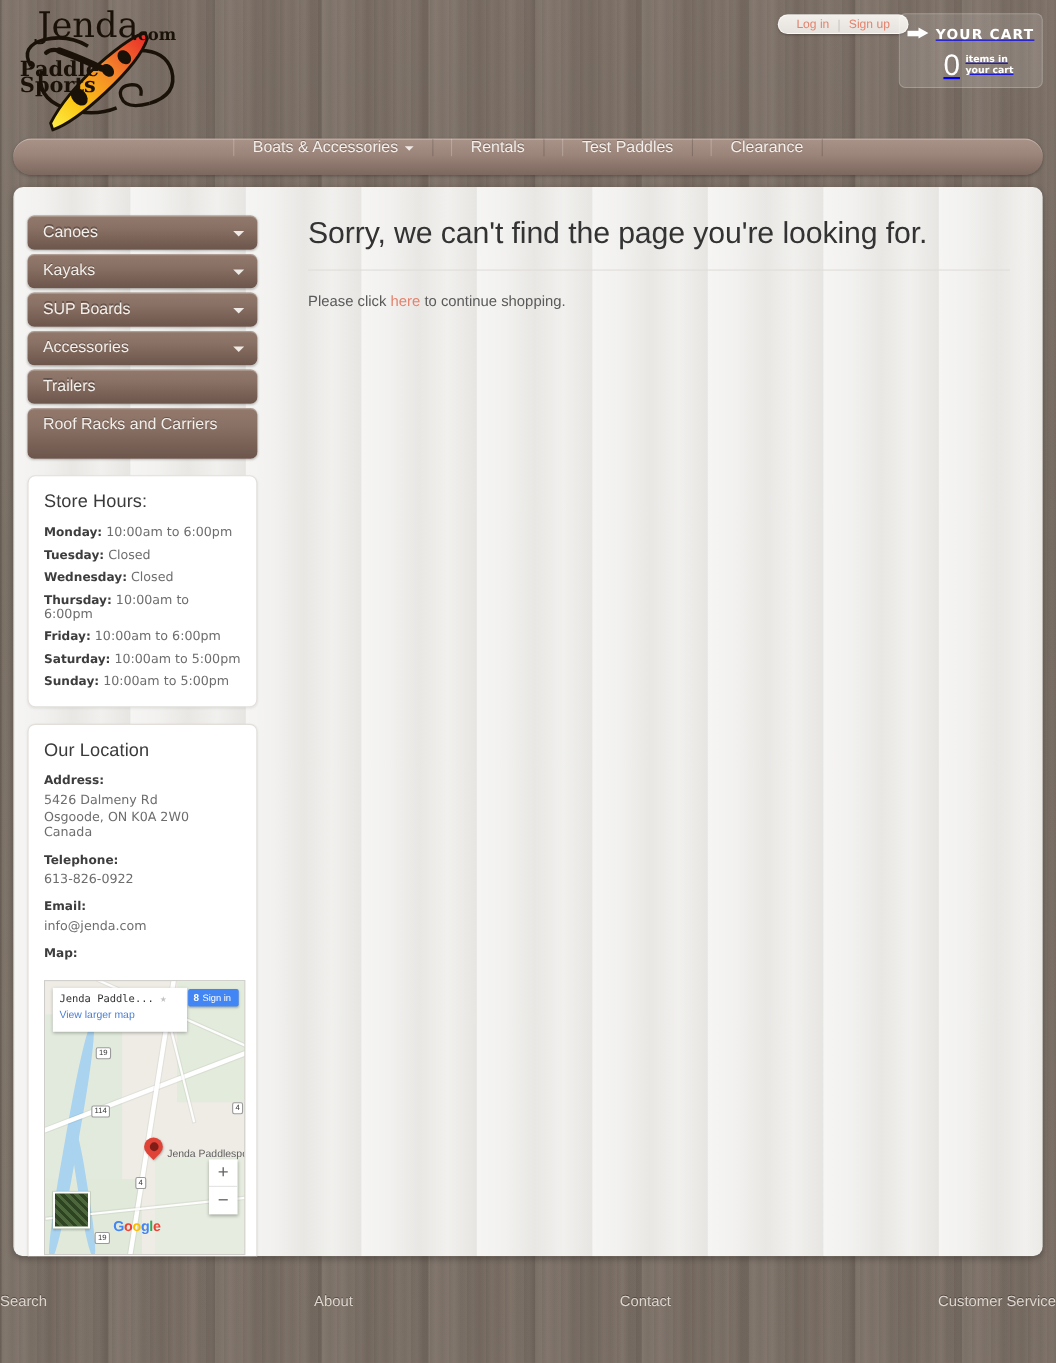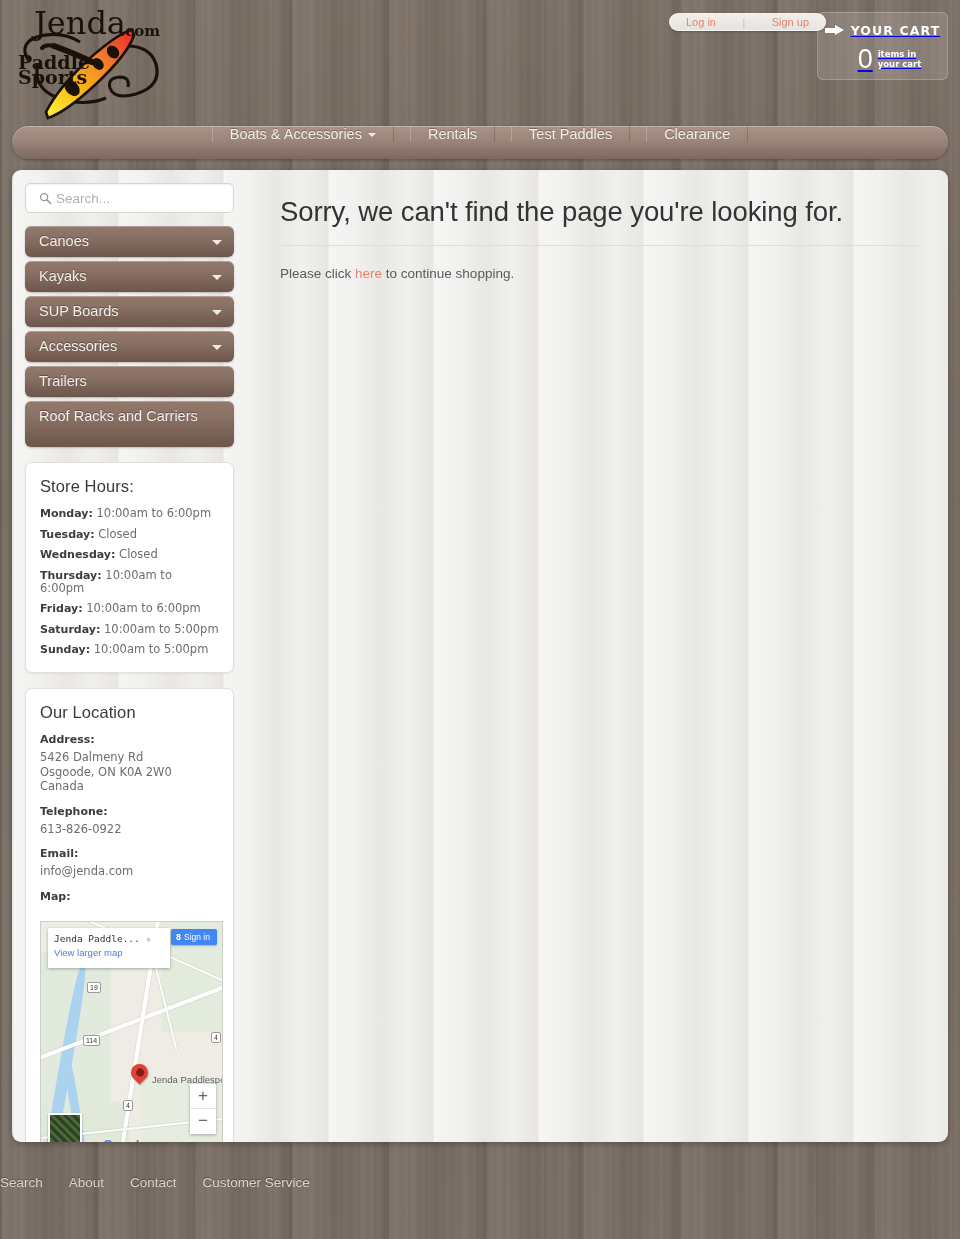--- a/index.html
+++ b/index.html
@@ -40,21 +40,20 @@
 
   .auth-pill {
     position: absolute; right: 134px; top: 13px;
     height: 18px;
     background: linear-gradient(180deg,#f2efeb 0%, #e6e2dd 100%);
     border-radius: 9px;
     border: 1px solid rgba(255,255,255,0.55);
     display: flex; align-items: center;
     padding: 0 9px;
     box-shadow: 0 1px 2px rgba(0,0,0,0.25);
-    gap: 19px;
   }
   .auth-pill a {
     font-size: 11px; color: #e3836e; text-decoration: none;
     font-family: "Liberation Sans", sans-serif;
     line-height: 16px;
     padding: 0 7px;
   }
   .auth-sep { color: #cbc5bf; font-size: 11px; }
 
   .cart-box {
@@ -368,21 +367,21 @@
     margin-top: 20px;
     font-size: 13.5px; color: #5a5a5a;
     font-family: "Liberation Sans", sans-serif;
   }
   .err-sub a { color: #e3836e; text-decoration: none; }
 
   
   .footer {
     position: absolute; left: 0; top: 1175px;
     width: 960px;
-    display: flex; justify-content: flex-start; gap: 26px;
+    display: flex; justify-content: space-between; gap: 26px;
   }
   .footer a {
     color: #ddd6ce; font-size: 13.5px; text-decoration: none;
     font-family: "Liberation Sans", sans-serif;
     text-shadow: 0 -1px 0 rgba(0,0,0,0.35);
   }
 </style>
 </head>
 <body>
 
@@ -457,29 +456,20 @@
       <a class="nav-item" href="#">
         <span>Clearance</span>
       </a>
     </div>
   </nav>
 
   <div class="panel">
 
     <aside class="sidebar">
 
-      <div class="search-wrap">
-        <span class="search-icon">
-          <svg width="13" height="13" viewBox="0 0 16 16">
-            <circle cx="6.3" cy="6.3" r="4.4" fill="none" stroke="#9b9893" stroke-width="1.6"></circle>
-            <line x1="9.7" y1="9.7" x2="14.2" y2="14.2" stroke="#9b9893" stroke-width="1.8" stroke-linecap="round"></line>
-          </svg>
-        </span>
-        <input class="search-input" type="text" placeholder="Search..." style="">
-      </div>
 
       <div class="cat-list">
         <div class="cat-btn">
           <span>Canoes</span>
           <span class="caret"></span>
         </div>
         <div class="cat-btn">
           <span>Kayaks</span>
           <span class="caret"></span>
         </div>

